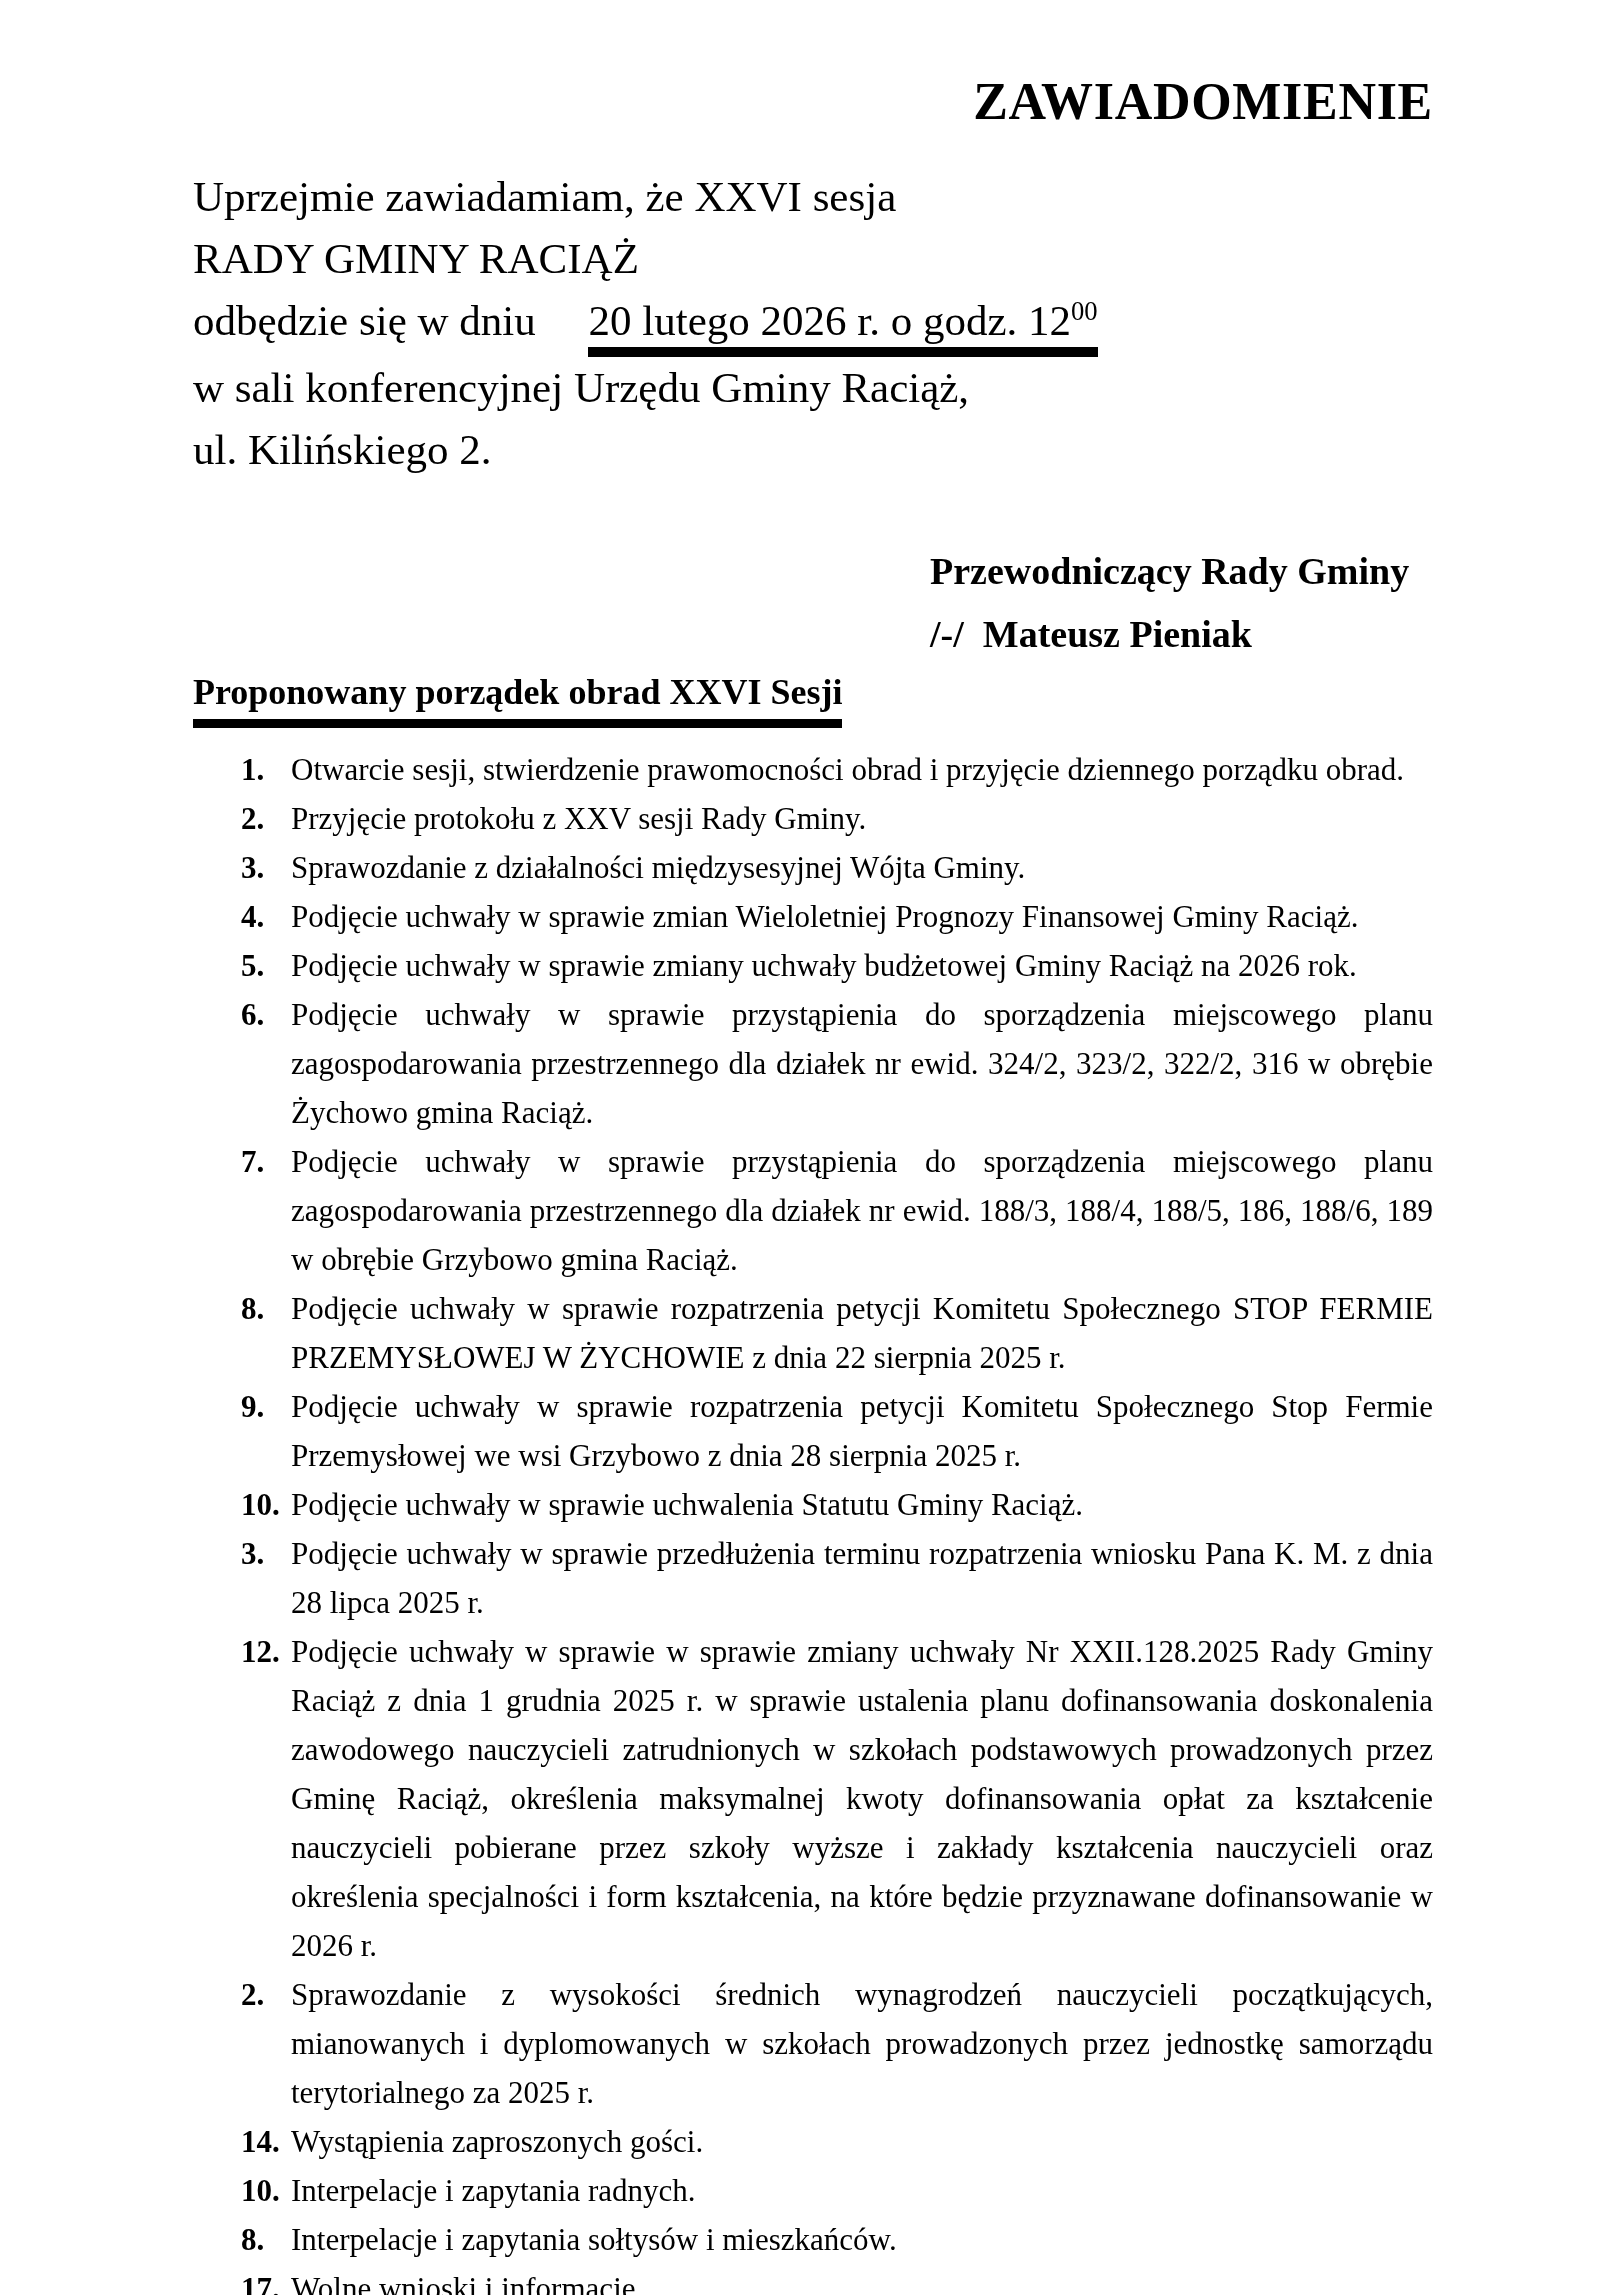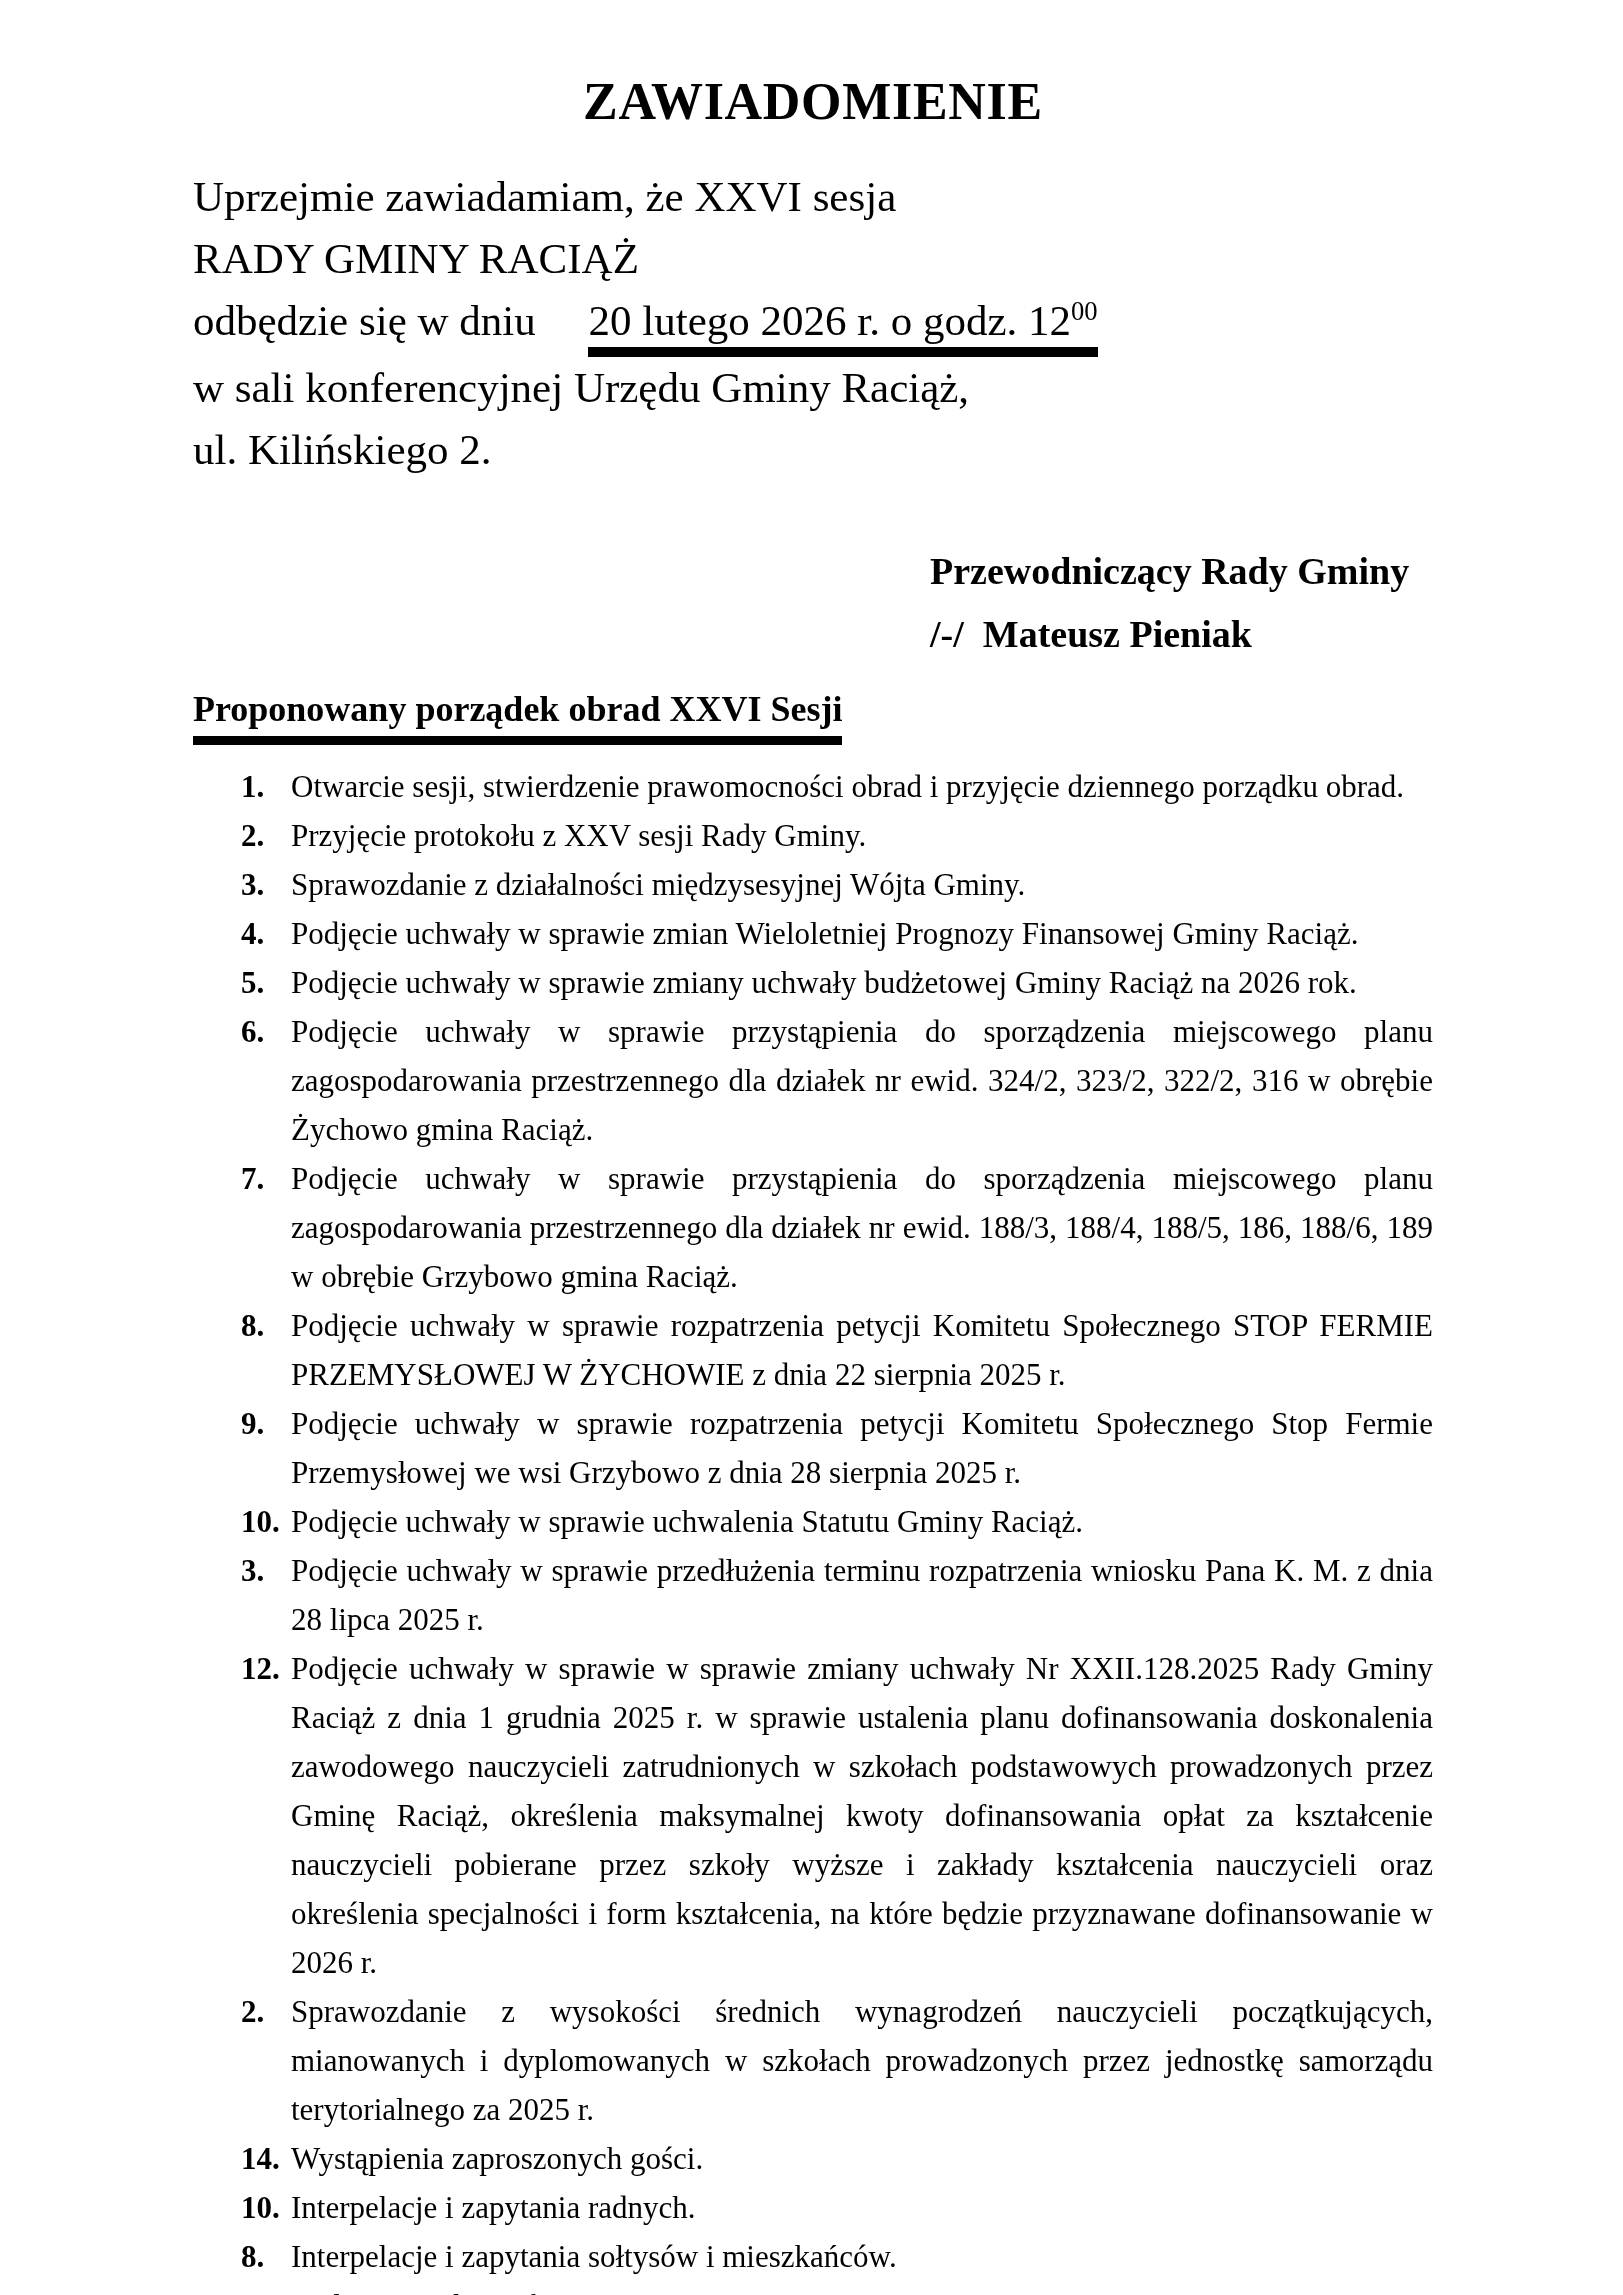--- a/index.html
+++ b/index.html
@@ -8,21 +8,21 @@
     width: 1623px;
     height: 2295px;
     box-sizing: border-box;
     padding: 73px 190px 0 193px;
     background: #ffffff;
     color: #000000;
     font-family: "Liberation Serif", "DejaVu Serif", serif;
     overflow: hidden;
   }
   .doc-title {
-    text-align: center;
+    text-align: right;
     font-weight: 700;
     font-size: 52px;
     line-height: 1.1;
     letter-spacing: 0.7px;
   }
   .intro {
     margin-top: 36px;
     font-weight: 400;
     font-size: 43px;
     line-height: 62px;
@@ -42,21 +42,21 @@
   }
   .sig {
     margin: 59px 16px 0 auto;
     width: 487px;
     text-align: left;
     font-weight: 700;
     font-size: 38px;
     line-height: 63px;
   }
   .sig-name { white-space: pre-wrap; }
-  .agenda-head { margin-top: 23px; }
+  .agenda-head { margin-top: 6px; }
   .agenda-head .agenda-head-text {
     display: inline-block;
     font-weight: 700;
     font-size: 36px;
     line-height: 1.15;
     border-bottom: 9.2px solid #000;
     padding-bottom: 5.2px;
   }
   .agenda {
     margin-top: 17px;

